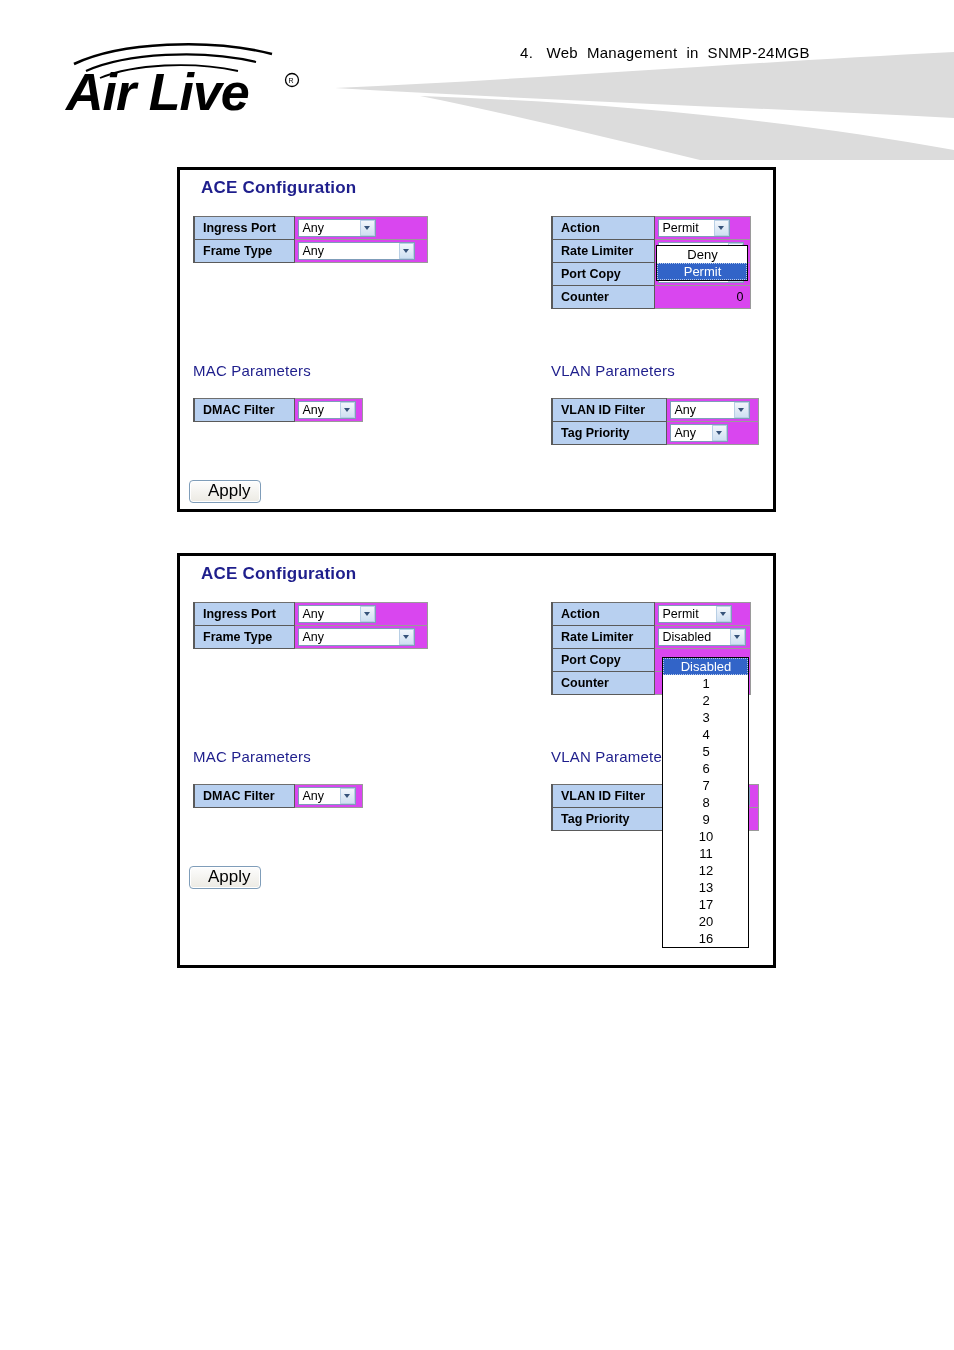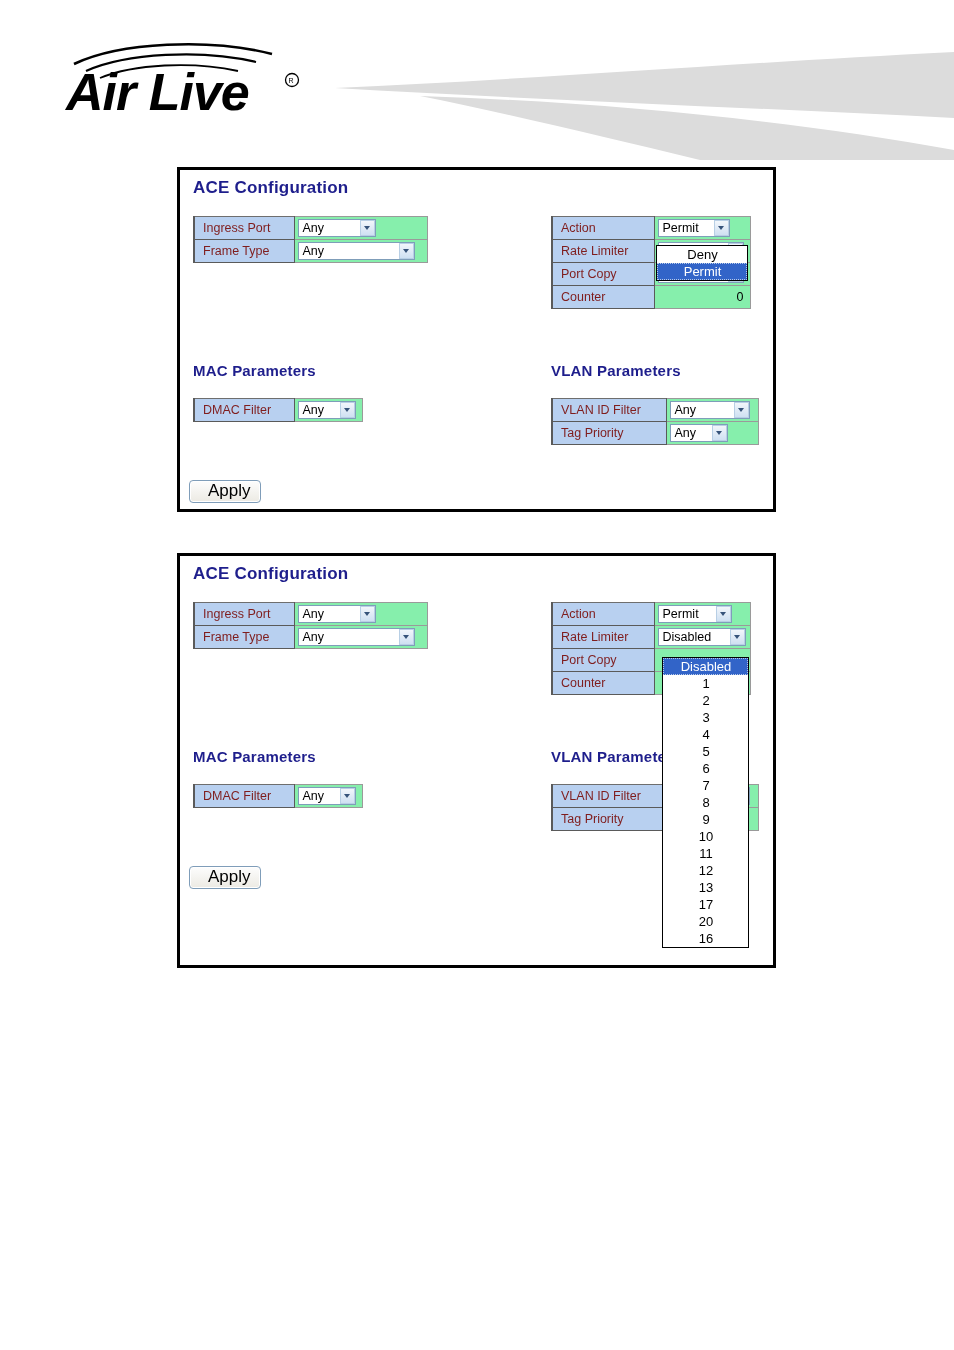--- a/index.html
+++ b/index.html
@@ -31,25 +31,26 @@
   #panel-1 { left:177px; top:167px; width:599px; height:345px; }
   #panel-2 { left:177px; top:553px; width:599px; height:415px; }
 
   .panel-title {
     position:absolute;
     font-size:17px;
     font-weight:bold;
     color:#1e1e8c;
     letter-spacing:0.2px;
     white-space:nowrap;
+    margin-left:8px;
   }
   .section-title {
     position:absolute;
     font-size:15px;
-    font-weight:bold;
+    font-weight:normal;
     color:#1e1e8c;
     letter-spacing:0.2px;
     white-space:nowrap;
   }
 
   
   .cfg-table {
     position:absolute;
     border-collapse:collapse;
     border:1px solid #808080;
@@ -59,28 +60,28 @@
     padding:0;
     border:1px solid #ffffff;
     height:23px;
     vertical-align:middle;
   }
   .cfg-table td.lbl {
     background:#b8d0f0;
     border:1px solid #5a5a5a;
     border-left:2px solid #5a5a5a;
     border-top:1px solid #6e6e6e;
-    color:#7f1d1d;
+    color:#000000;
     font-size:12.5px;
-    font-weight:normal;
+    font-weight:bold;
     padding:0 7px 0 8px;
     white-space:nowrap;
   }
   .cfg-table td.val {
-    background:#86efac;
+    background:#d946ef;
     border:1px solid #9a9a9a;
     border-left:none;
     padding:0 3px;
   }
   .cfg-table td.val.plain {
     text-align:right;
     font-size:12.5px;
     padding-right:6px;
   }
 
@@ -166,20 +167,21 @@
 
     <path d="M14,28 C60,6 150,2 212,18" stroke="#000" stroke-width="2.6" fill="none"></path>
     <path d="M26,35 C66,17 142,13 196,26" stroke="#000" stroke-width="2.2" fill="none"></path>
     <path d="M40,42 C74,28 132,25 178,35" stroke="#000" stroke-width="1.8" fill="none"></path>
 
     <text x="6" y="74" font-family="'Liberation Sans', sans-serif" font-size="52" font-weight="bold" font-style="italic" fill="#000" letter-spacing="-1">Air Live</text>
     <circle cx="232" cy="44" r="6.5" fill="none" stroke="#000" stroke-width="1.3"></circle>
     <text x="228.6" y="47.2" font-family="'Liberation Sans', sans-serif" font-size="7" fill="#000">R</text>
   </svg>
 
+  <div class="header-title">4.   Web  Management  in  SNMP-24MGB</div>
 </div>
 
 <div class="panel" id="panel-1">
 
   <div class="panel-title" style="left:13px; top:8px;">ACE Configuration</div>
 
   <table class="cfg-table" style="left:13px; top:46px;">
     <tbody>
         <tr>
       <td class="lbl" style="width:100px;">Ingress Port</td>

